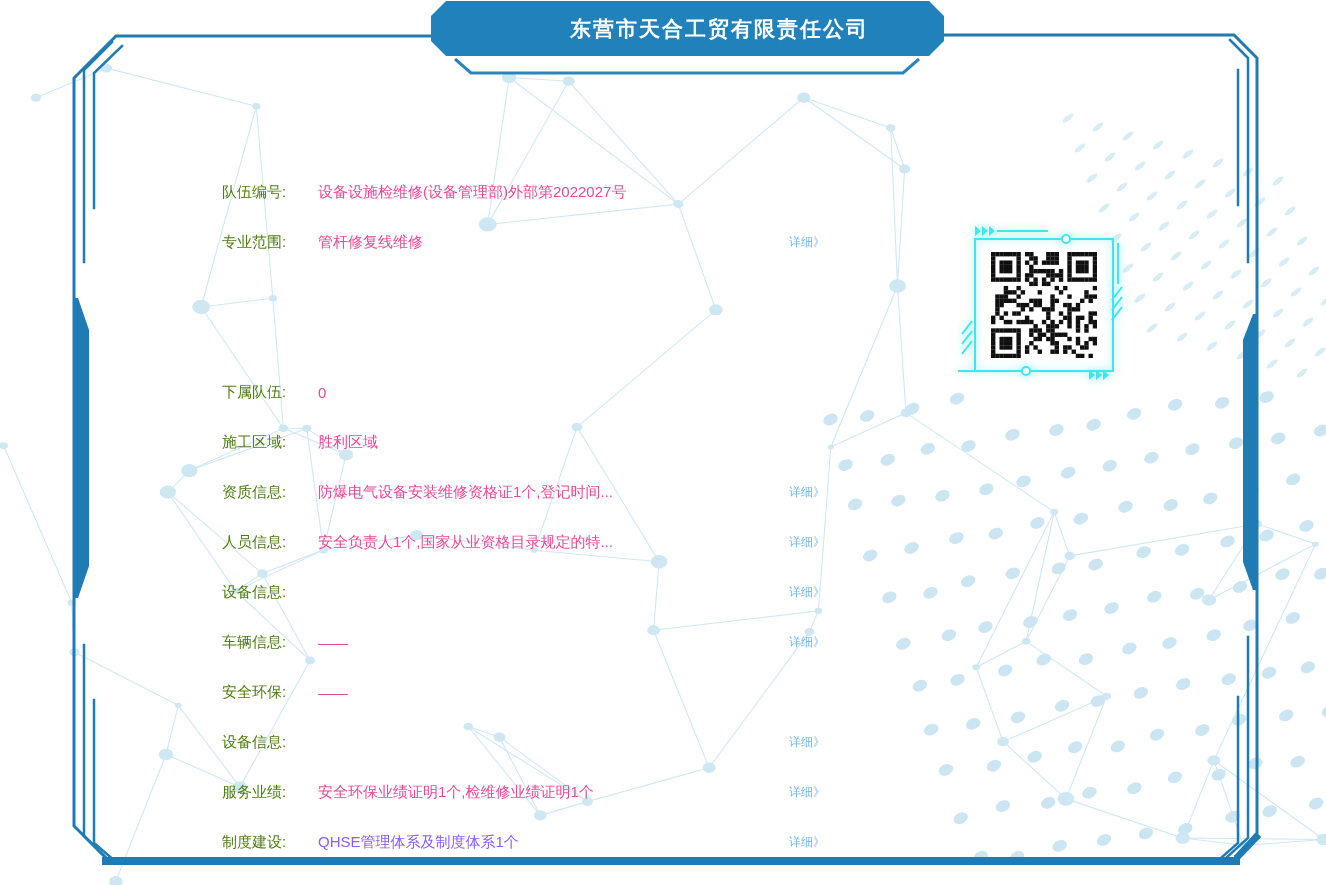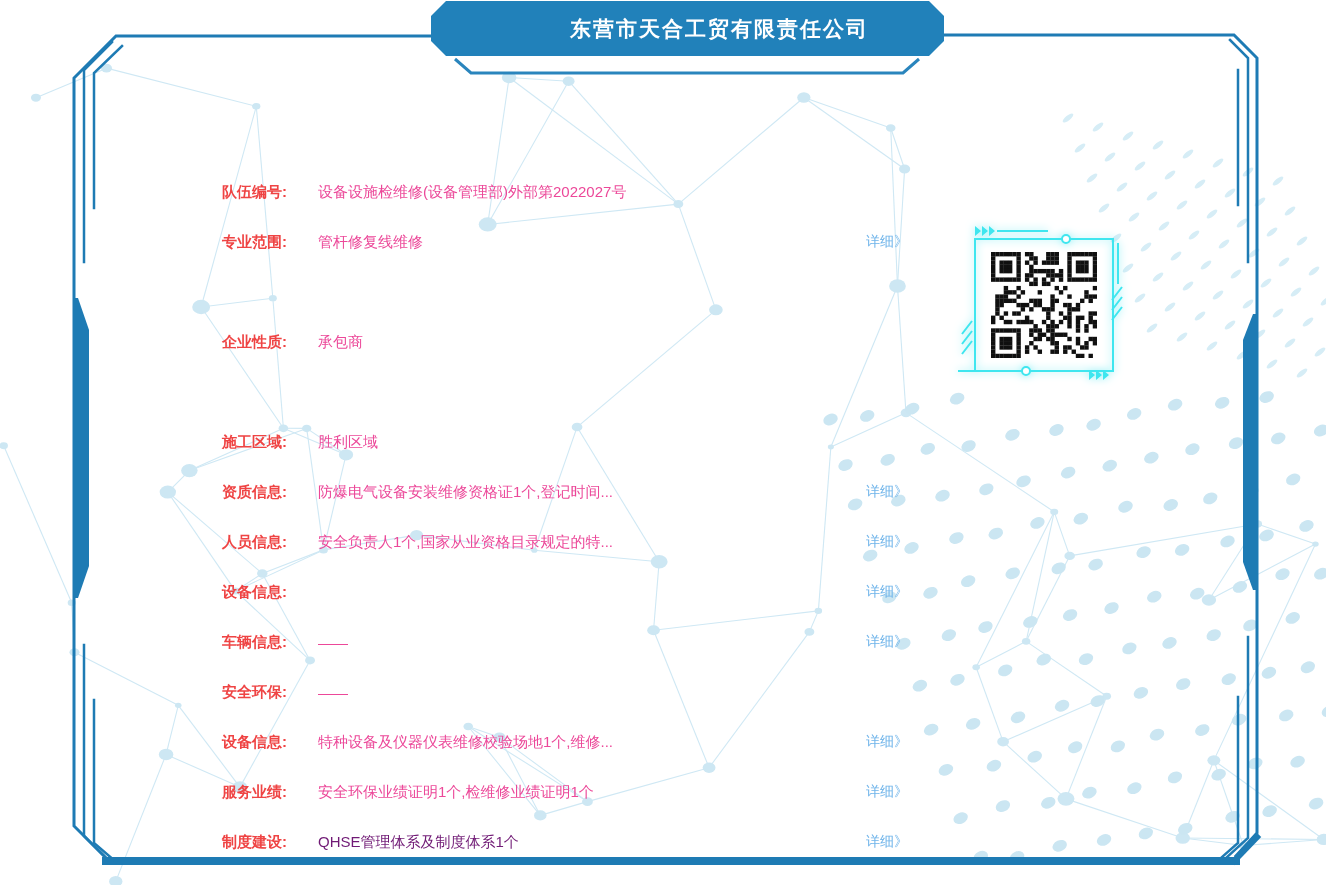--- a/index.html
+++ b/index.html
@@ -16,30 +16,30 @@
     position:absolute;left:431px;top:0;width:513px;height:57px;
     display:flex;align-items:center;justify-content:center;
     color:#ffffff;font-size:21px;font-weight:bold;letter-spacing:2px;
     z-index:5;
     margin-left:32px;
   }
   #rows{position:absolute;left:0;top:0;width:1326px;height:885px;z-index:4;}
   .row{position:absolute;left:0;width:100%;height:50px;}
   .row .label{
     position:absolute;left:222px;top:50%;transform:translateY(-50%);
-    color:#ef4444;font-weight:bold;font-size:15px;white-space:nowrap;
+    color:#4d7c0f;font-weight:normal;font-size:15px;white-space:nowrap;
   }
   .row .value{
     position:absolute;left:318px;top:50%;transform:translateY(-50%);
     color:#ec4899;font-size:15px;white-space:nowrap;max-width:480px;overflow:hidden;
   }
-  .row .value.muted{color:#701a75;}
+  .row .value.muted{color:#8b5cf6;}
   .row .detail{
-    position:absolute;left:866px;top:50%;transform:translateY(-50%);
-    color:#6FB4EA;font-size:14px;text-decoration:none;cursor:pointer;white-space:nowrap;
+    position:absolute;left:789px;top:50%;transform:translateY(-50%);
+    color:#6FB4EA;font-size:12px;text-decoration:none;cursor:pointer;white-space:nowrap;
   }
 </style>
 </head>
 <body>
 
 <svg id="bg" class="layer" width="1326" height="885">
   <g id="bg-net">
       <line x1="577.0596018433571" y1="427.0811639679596" x2="534.335788115859" y2="550.2854956174269" stroke="#cfe8f4" stroke-width="1.1"></line>
       <line x1="577.0596018433571" y1="427.0811639679596" x2="659.147537201643" y2="561.8153456947766" stroke="#cfe8f4" stroke-width="1.1"></line>
       <line x1="577.0596018433571" y1="427.0811639679596" x2="715.9080623835325" y2="309.81125614605844" stroke="#cfe8f4" stroke-width="1.1"></line>
@@ -686,23 +686,23 @@
 <div id="rows">
     <div class="row" style="top: 167px;">
       <span class="label">队伍编号:</span>
       <span class="value">设备设施检维修(设备管理部)外部第2022027号</span>
     </div>
     <div class="row" style="top: 217px;">
       <span class="label">专业范围:</span>
       <span class="value">管杆修复线维修</span>
       <a class="detail" href="#">详细》</a>
     </div>
-    <div class="row" style="top: 317px;">
-      <span class="label">企业性质:</span>
-      <span class="value">承包商</span>
+    <div class="row" style="top: 367px;">
+      <span class="label">下属队伍:</span>
+      <span class="value">0</span>
     </div>
     <div class="row" style="top: 417px;">
       <span class="label">施工区域:</span>
       <span class="value">胜利区域</span>
     </div>
     <div class="row" style="top: 467px;">
       <span class="label">资质信息:</span>
       <span class="value">防爆电气设备安装维修资格证1个,登记时间...</span>
       <a class="detail" href="#">详细》</a>
     </div>
@@ -719,21 +719,20 @@
       <span class="label">车辆信息:</span>
       <span class="value">——</span>
       <a class="detail" href="#">详细》</a>
     </div>
     <div class="row" style="top: 667px;">
       <span class="label">安全环保:</span>
       <span class="value">——</span>
     </div>
     <div class="row" style="top: 717px;">
       <span class="label">设备信息:</span>
-      <span class="value">特种设备及仪器仪表维修校验场地1个,维修...</span>
       <a class="detail" href="#">详细》</a>
     </div>
     <div class="row" style="top: 767px;">
       <span class="label">服务业绩:</span>
       <span class="value">安全环保业绩证明1个,检维修业绩证明1个</span>
       <a class="detail" href="#">详细》</a>
     </div>
     <div class="row" style="top: 817px;">
       <span class="label">制度建设:</span>
       <span class="value muted">QHSE管理体系及制度体系1个</span>

